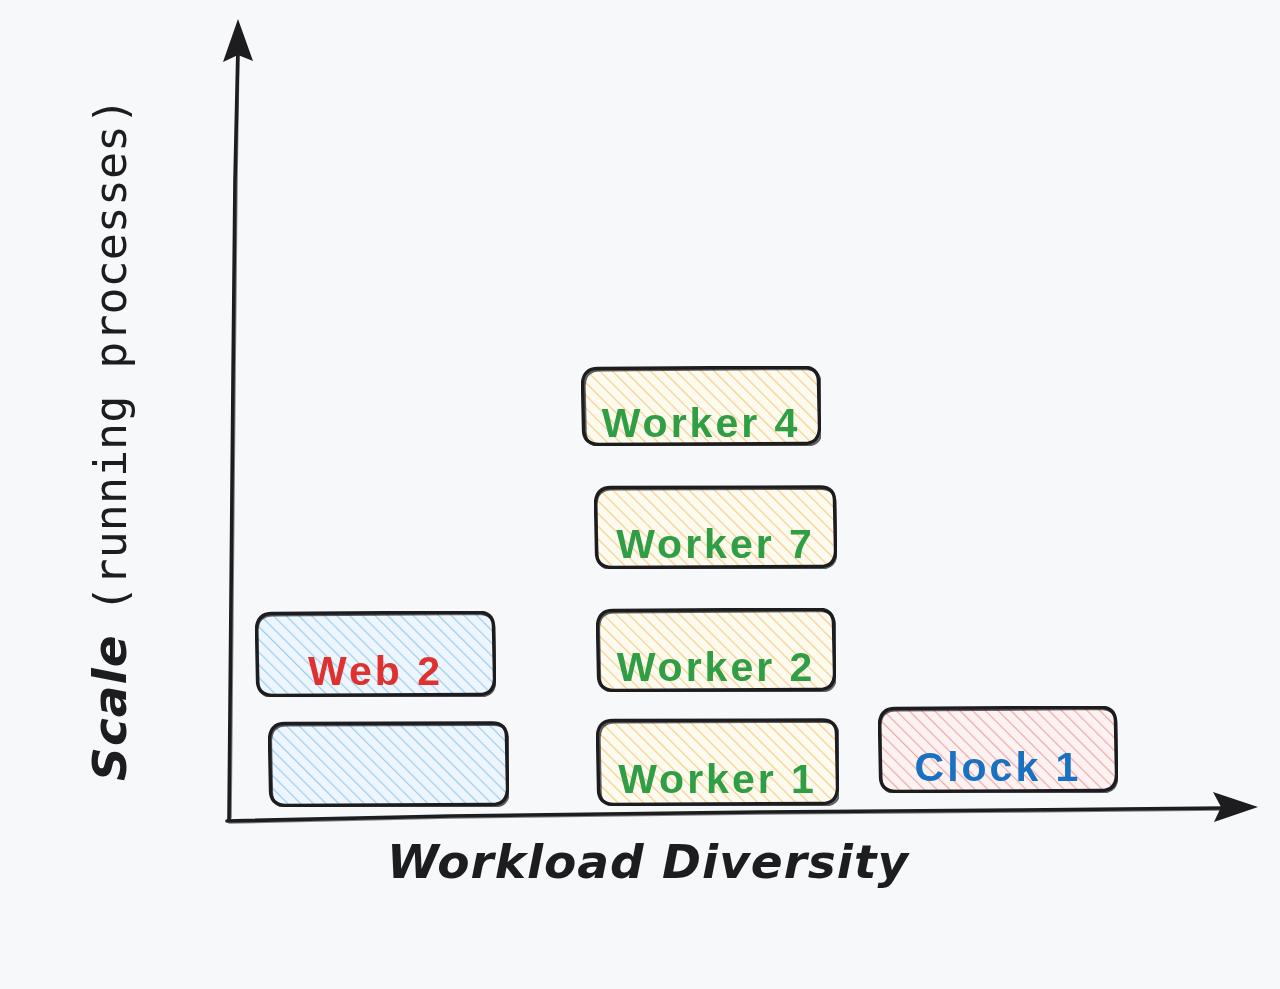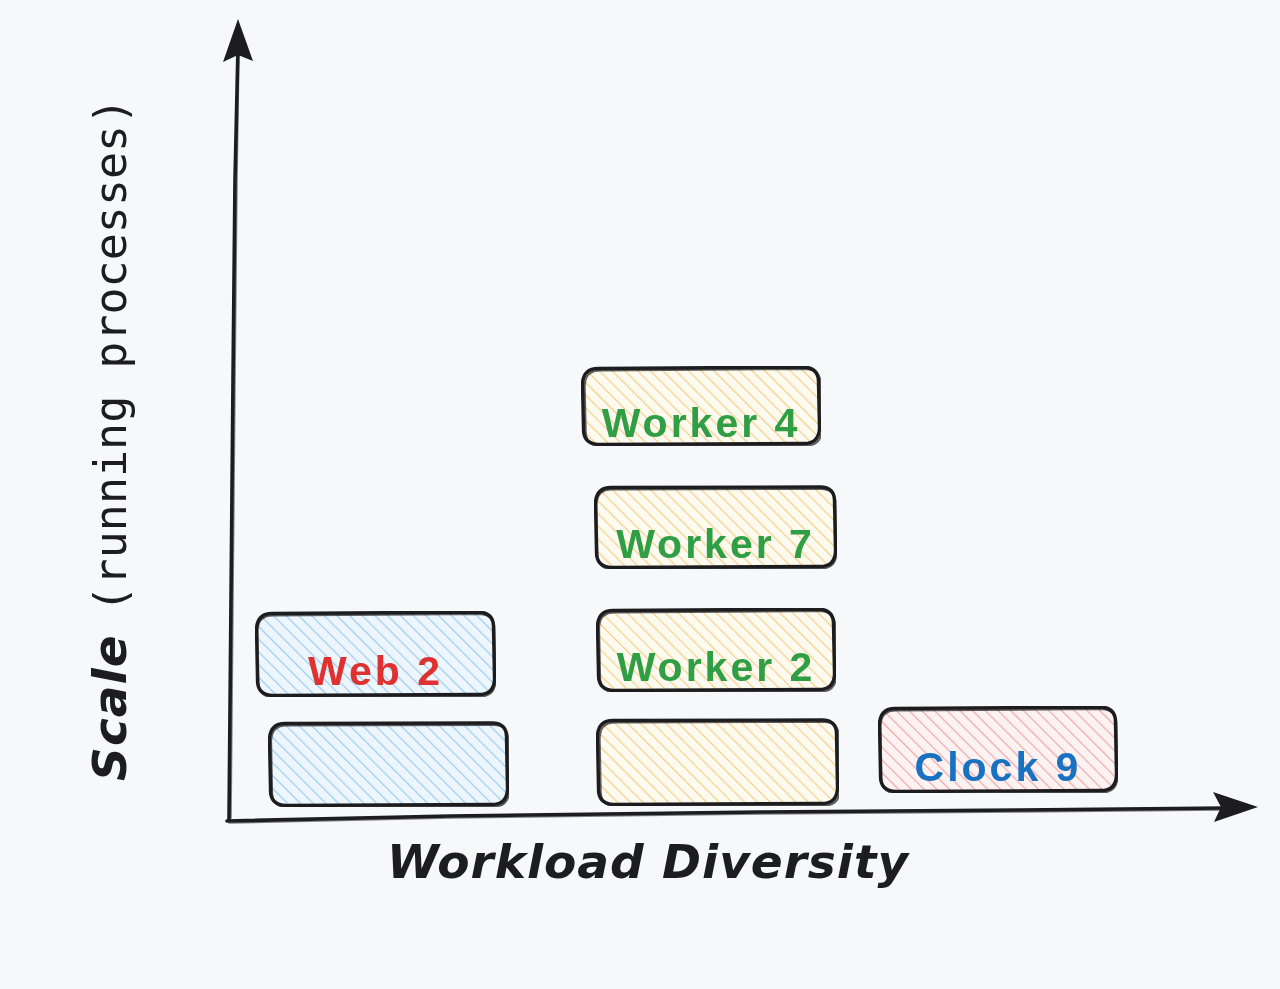--- a/index.html
+++ b/index.html
@@ -174,28 +174,29 @@
           <path d="M 18 2.5 L 223 1.05 Q 238 2 237.5 17 L 238.5 66 Q 238 82 222 81.5 L 18 82.5 Q 2 82 2.5 66 L 1.5 18 Q 2 2 18 2.5 Z" fill="none" stroke="#1d1d1f" stroke-width="2" stroke-linejoin="round" stroke-linecap="round" opacity="0.7" transform="translate(1.6,2)"></path>
         </svg>
         <span class="proc-label" style="color: rgb(47, 158, 68); text-align: center;">Worker 2</span>
       </div>
       <div class="proc-box" style="left: 596px; top: 718px; width: 243px; height: 88px;">
         <svg class="box-bg" viewBox="0 0 243 88" preserveAspectRatio="none">
           <path d="M 18 2.5 L 226 1.95 Q 241 2 240.5 17 L 241.5 70 Q 241 86 225 85.5 L 18 86.5 Q 2 86 2.5 70 L 1.5 18 Q 2 2 18 2.5 Z" fill="url(#hatch-worker)" stroke="none"></path>
           <path d="M 18 2.5 L 226 1.95 Q 241 2 240.5 17 L 241.5 70 Q 241 86 225 85.5 L 18 86.5 Q 2 86 2.5 70 L 1.5 18 Q 2 2 18 2.5 Z" fill="none" stroke="#1d1d1f" stroke-width="3.4" stroke-linejoin="round" stroke-linecap="round"></path>
           <path d="M 18 2.5 L 226 1.95 Q 241 2 240.5 17 L 241.5 70 Q 241 86 225 85.5 L 18 86.5 Q 2 86 2.5 70 L 1.5 18 Q 2 2 18 2.5 Z" fill="none" stroke="#1d1d1f" stroke-width="2" stroke-linejoin="round" stroke-linecap="round" opacity="0.7" transform="translate(2.2,2)"></path>
         </svg>
+        <span class="proc-label" style="color: rgb(47, 158, 68);">Worker 1</span>
       </div>
       <div class="proc-box" style="left: 878px; top: 706px; width: 240px; height: 87px;">
         <svg class="box-bg" viewBox="0 0 240 87" preserveAspectRatio="none">
           <path d="M 18 2.5 L 223 1.05 Q 238 2 237.5 17 L 238.5 69 Q 238 85 222 84.5 L 18 85.5 Q 2 85 2.5 69 L 1.5 18 Q 2 2 18 2.5 Z" fill="url(#hatch-clock)" stroke="none"></path>
           <path d="M 18 2.5 L 223 1.05 Q 238 2 237.5 17 L 238.5 69 Q 238 85 222 84.5 L 18 85.5 Q 2 85 2.5 69 L 1.5 18 Q 2 2 18 2.5 Z" fill="none" stroke="#1d1d1f" stroke-width="3.4" stroke-linejoin="round" stroke-linecap="round"></path>
           <path d="M 18 2.5 L 223 1.05 Q 238 2 237.5 17 L 238.5 69 Q 238 85 222 84.5 L 18 85.5 Q 2 85 2.5 69 L 1.5 18 Q 2 2 18 2.5 Z" fill="none" stroke="#1d1d1f" stroke-width="2" stroke-linejoin="round" stroke-linecap="round" opacity="0.7" transform="translate(1,2)"></path>
         </svg>
-        <span class="proc-label" style="color: rgb(25, 113, 194);">Clock 9</span>
+        <span class="proc-label" style="color: rgb(25, 113, 194);">Clock 1</span>
       </div>
     </div>
 
   <div class="axis-title" id="x-axis-title">
     <div class="script-line">Workload Diversity</div>
   </div>
 
   <div class="axis-title" id="y-axis-title">
     <div class="inner">
       <div class="script-line">Scale</div>

